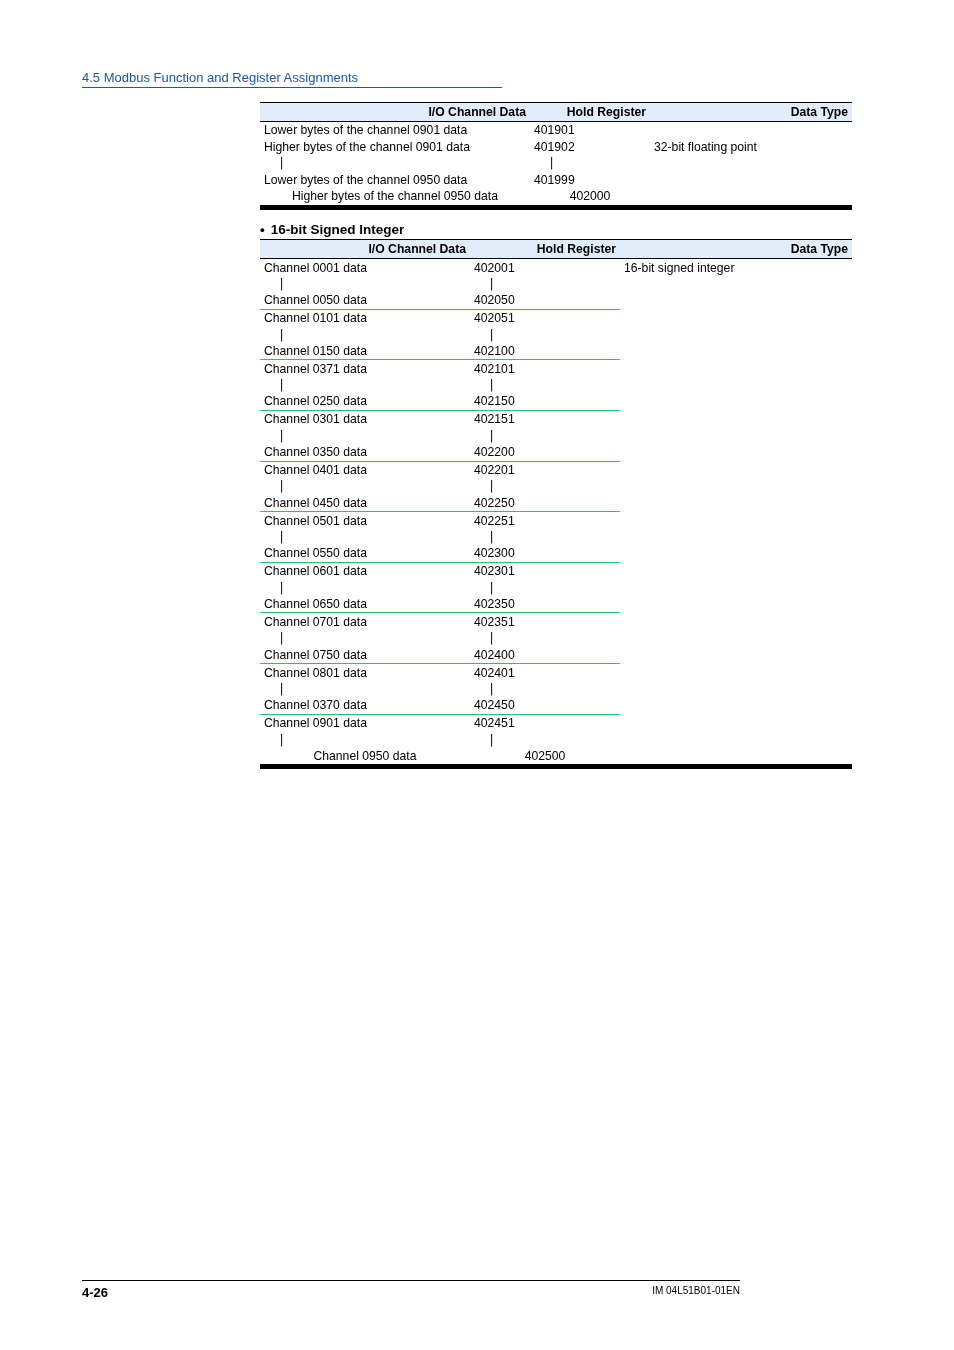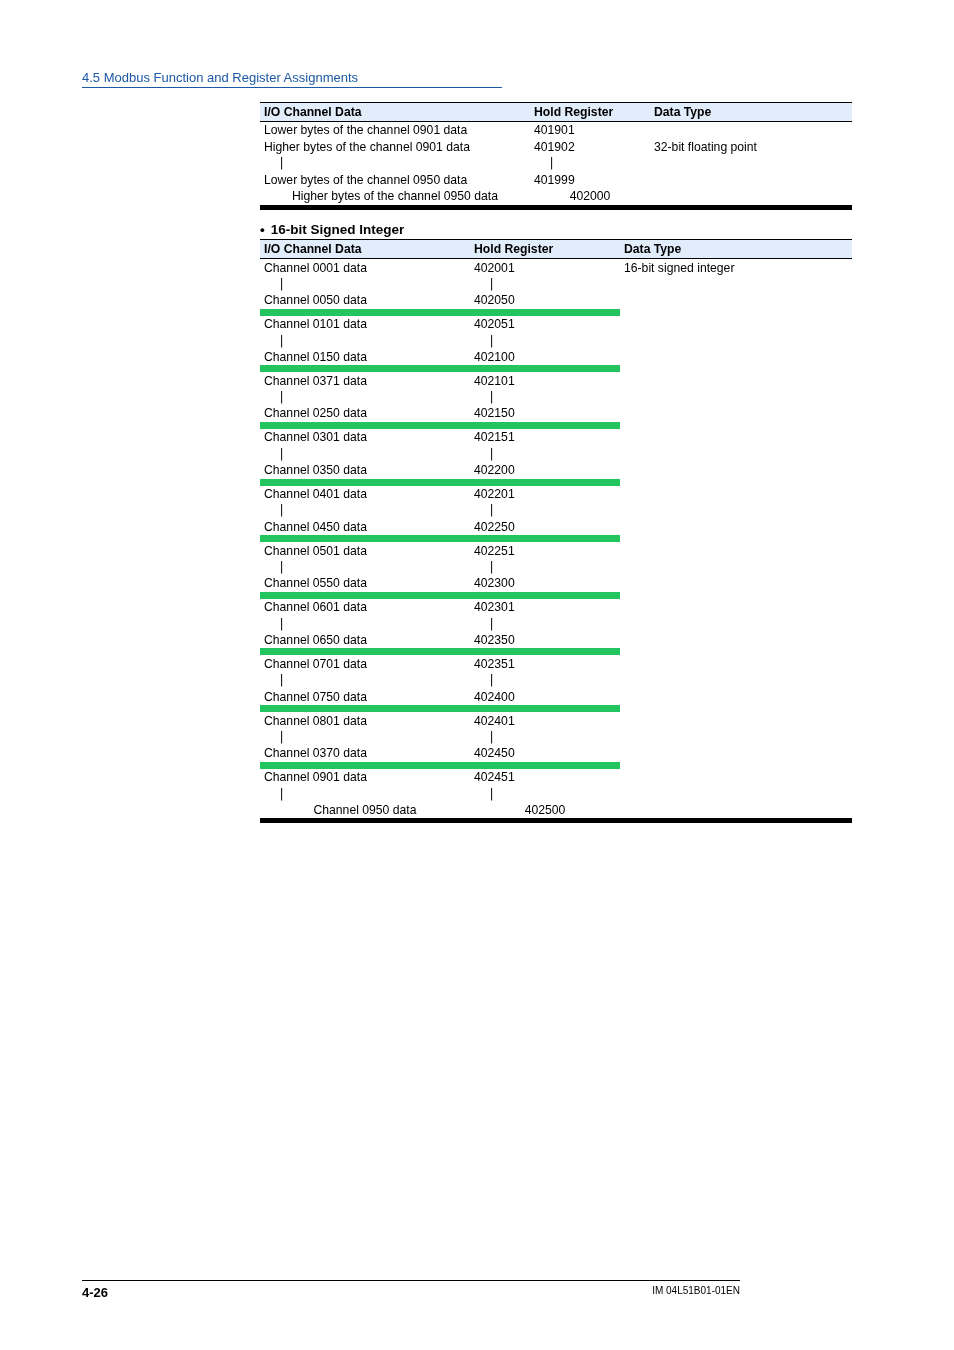--- a/index.html
+++ b/index.html
@@ -34,35 +34,35 @@
   }
   table {
     width: 100%;
     border-collapse: collapse;
     font-size: 12.2px;
     line-height: 1.35;
   }
   th {
     background: #e1edfa;
     font-weight: bold;
-    text-align: left;
+    text-align: right;
     border-top: 1px solid #000;
     border-bottom: 1px solid #000;
     padding: 1px 4px;
   }
   td {
     padding: 0 4px;
     vertical-align: top;
     white-space: nowrap;
   }
   
   .grp-top td { padding-top: 0.5px; }
   
   .grp-bot td.c1,
-  .grp-bot td.c2 { border-bottom: 7px solid #22c55e; }
+  .grp-bot td.c2 { border-bottom: 1px solid #22c55e; }
   
   .tbl-last td { border-bottom: 5px solid #000000; text-align: center; }
   .c2 { width: 150px; }
   .c3 { width: 200px; }
   .subheading {
     font-weight: bold;
     font-size: 13.5px;
     margin: 12px 0 2px 0;
   }
   .bullet { margin-right: 6px; }

